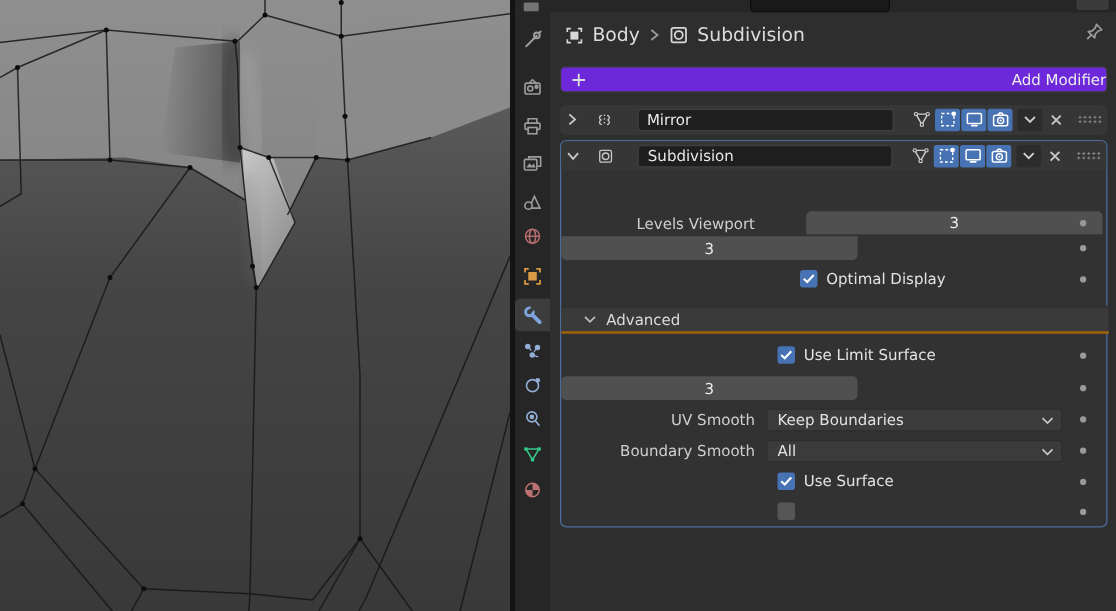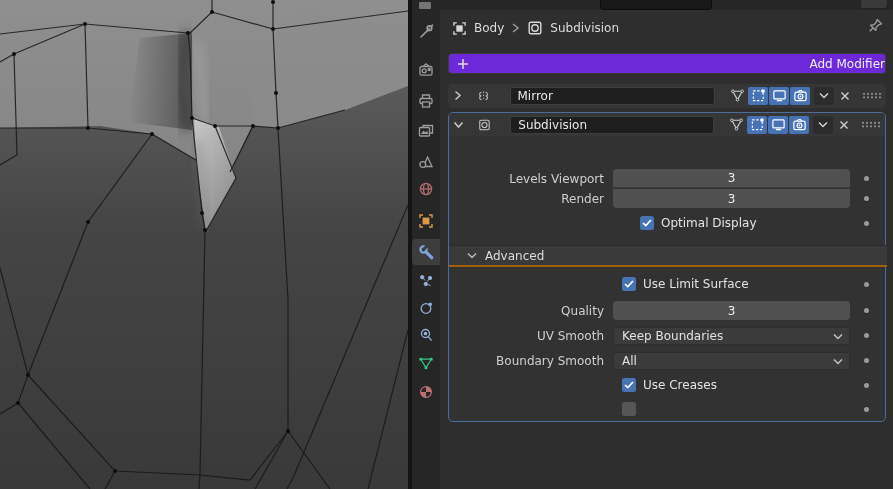--- a/index.html
+++ b/index.html
@@ -23,21 +23,21 @@
   .props{left:440px;top:0;width:453px;height:489px;background:#2e2e2e;}
   .header-sliver{position:absolute;left:-28px;top:0;width:481px;height:10px;background:#262626;}
   .search-partial{position:absolute;left:188px;top:0;width:110px;height:9px;
         background:#191919;border:1px solid #0d0d0d;border-top:none;border-radius:0 0 4px 4px;}
   .options-partial{position:absolute;left:448px;top:0;width:26px;height:8px;
         background:#3a3a3a;border:1px solid #232323;border-top:none;border-radius:0 0 3px 3px;}
   .editor-icon-sliver{position:absolute;left:7px;top:2px;width:12px;height:7px;
         background:#8f8f8f;border-radius:1px;opacity:.75;}
 
   .breadcrumb{position:absolute;left:12px;top:16px;height:24px;display:flex;
-        align-items:center;gap:7px;font-size:12px;color:#dddddd;}
+        align-items:center;gap:7px;font-size:15px;color:#dddddd;}
   .crumb-txt{white-space:nowrap;}
   .pin{position:absolute;right:9px;top:17px;cursor:pointer;}
 
   .add-mod{position:absolute;left:8px;top:53px;width:438px;height:21px;background:#6d28d9;
         border:1px solid #3b3b3b;border-radius:4px;box-sizing:border-box;cursor:pointer;
         display:flex;align-items:center;justify-content:flex-end;font-size:12px;color:#ededed;}
   .add-mod .plus{position:absolute;left:7px;top:3px;}
 
   
   .panel{position:absolute;left:8px;width:438px;box-sizing:border-box;border-radius:5px;}
@@ -466,26 +466,25 @@
           <div class="hbtn plain">
             <svg width="10" height="10" viewBox="0 0 10 10">
               <path d="M1.5,1.5 L8.5,8.5 M8.5,1.5 L1.5,8.5" stroke="#c8c8c8" stroke-width="1.5"></path>
             </svg>
           </div>
           <div class="grip"></div>
         </div>
       </div>
 
 
-      <div class="row" style="top:56px;height:19px;">
+      <div class="row" style="top:56px;height:19px;gap:32px;">
         <div class="lbl">Levels Viewport</div>
         <div class="numfield top">3</div>
       </div>
       <div class="row" style="top:76px;height:19px;">
-        <div class="lbl">Render</div>
         <div class="numfield bot">3</div>
       </div>
 
       <div class="checkrow" style="top:103px;margin-left:18px;">
         <div class="checkbox checked">
           <svg width="10" height="8" viewBox="0 0 10 8">
             <polyline points="1,4 3.8,6.6 9,1" stroke="#ffffff" stroke-width="1.7" fill="none"></polyline>
           </svg>
         </div>
         <span class="check-label">Optimal Display</span>
@@ -501,21 +500,20 @@
       <div class="checkrow" style="top:164px;">
         <div class="checkbox checked">
           <svg width="10" height="8" viewBox="0 0 10 8">
             <polyline points="1,4 3.8,6.6 9,1" stroke="#ffffff" stroke-width="1.7" fill="none"></polyline>
           </svg>
         </div>
         <span class="check-label">Use Limit Surface</span>
       </div>
 
       <div class="row" style="top:188px;height:19px;">
-        <div class="lbl">Quality</div>
         <div class="numfield single">3</div>
       </div>
 
       <div class="row" style="top:239px;height:18px;">
         <div class="lbl">Boundary Smooth</div>
         <div class="dropdown">
           <span class="dd-label">All</span>
           <svg width="10" height="7" viewBox="0 0 10 7">
             <polyline points="1,1.5 5,5.5 9,1.5" stroke="#c6c6c6" stroke-width="1.4" fill="none"></polyline>
           </svg>
@@ -531,21 +529,21 @@
           </svg>
         </div>
       </div>
 
       <div class="checkrow" style="top:265px;">
         <div class="checkbox checked">
           <svg width="10" height="8" viewBox="0 0 10 8">
             <polyline points="1,4 3.8,6.6 9,1" stroke="#ffffff" stroke-width="1.7" fill="none"></polyline>
           </svg>
         </div>
-        <span class="check-label">Use Creases</span>
+        <span class="check-label">Use Surface</span>
       </div>
 
       <div class="checkrow" style="top:289px;">
         <div class="checkbox">
           
         </div>
       </div>
 
       <div class="dot" style="top:63px"></div>
       <div class="dot" style="top:83px"></div>

